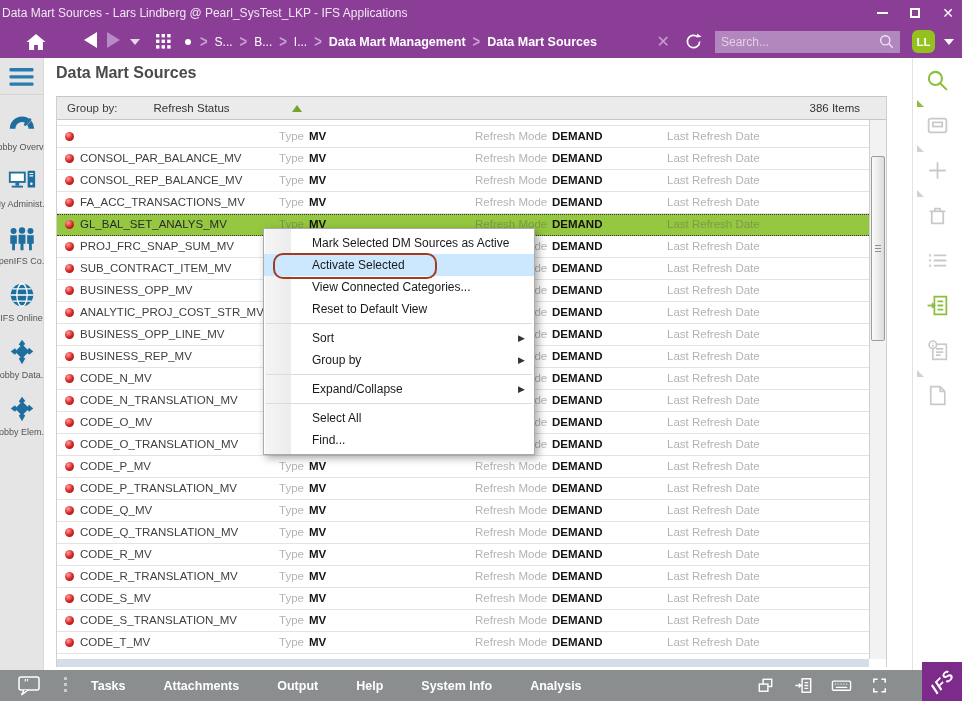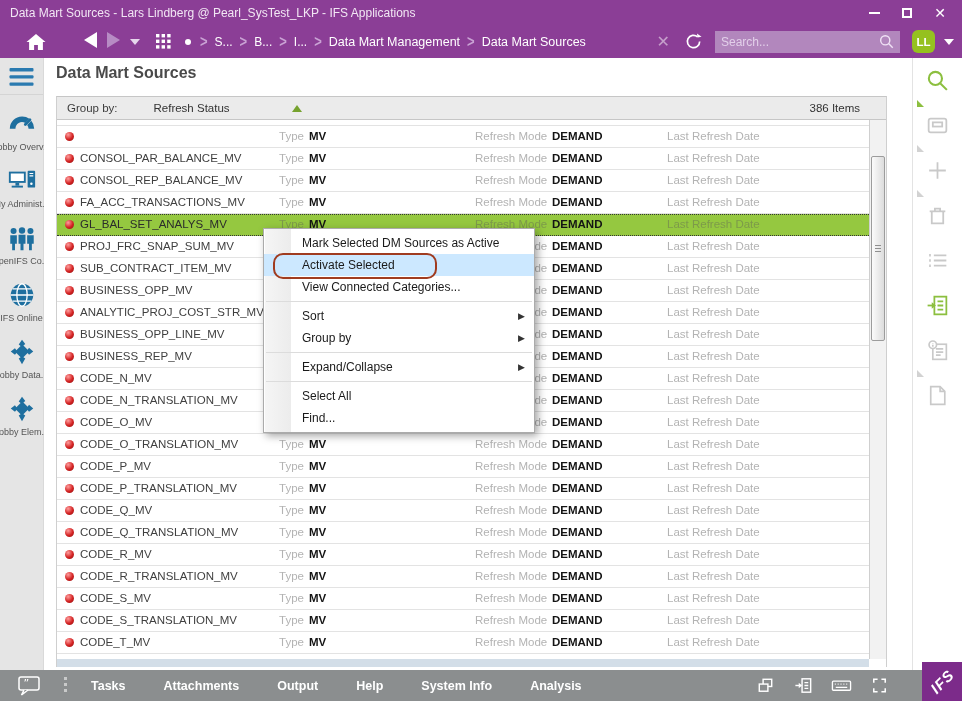--- a/index.html
+++ b/index.html
@@ -1,39 +1,39 @@
 <!DOCTYPE html>
 <html><head>
 <meta charset="utf-8">
 <style>
 *{margin:0;padding:0;box-sizing:border-box}
 html,body{width:962px;height:701px}
 body{font-family:"Liberation Sans",sans-serif;position:relative;background:#fff;overflow:hidden}
 
 
-.titlebar{height:25px;background:#8b3e96;color:#f2e7f4;font-size:12px;display:flex;align-items:center;padding:0 10px}
+.titlebar{height:25px;background:#8b3e96;color:#f2e7f4;font-size:12px;display:flex;align-items:center;padding:0 2px}
 .win-controls{margin-left:auto;display:flex;gap:22px;align-items:center;margin-right:6px}
 .win-min{width:11px;height:2px;background:#fff;display:inline-block}
 .win-max{width:10px;height:10px;border:2px solid #fff;display:inline-block}
 .win-close{color:#fff;font-size:14px;line-height:1}
 
 
 .navbar{height:33px;background:#8b3e96;display:flex;align-items:center}
 .nav-home{margin-left:26px;display:flex}
 .nav-back{margin-left:38px}
 .nav-fwd{margin-left:10px}
 .tri-l{width:0;height:0;border-top:8px solid transparent;border-bottom:8px solid transparent;border-right:13px solid #fff;display:inline-block}
 .tri-r{width:0;height:0;border-top:8px solid transparent;border-bottom:8px solid transparent;border-left:13px solid #b78cc4;display:inline-block}
 .caret-down{width:0;height:0;border-left:5px solid transparent;border-right:5px solid transparent;border-top:6px solid #e6d6ec;display:inline-block;margin-left:10px}
 .nav-grid{margin-left:16px;display:flex}
 .nav-dot{width:6px;height:6px;border-radius:50%;background:#fff;display:inline-block;margin-left:14px}
 .breadcrumb{display:flex;align-items:center;margin-left:2px;white-space:nowrap}
 .bc-sep{color:#c9a2d4;font-size:13px;font-weight:700;margin:0 7px;transform:scaleY(1.3)}
 .bc-item{color:#fff;font-size:12px}
-.bc-item.bold{font-weight:400;font-size:12.5px}
+.bc-item.bold{font-weight:700;font-size:12.5px}
 .nav-right{margin-left:auto;display:flex;align-items:center;margin-right:8px}
 .nav-x{color:rgba(255,255,255,.5);font-size:16px;margin-right:14px}
 .nav-refresh{display:flex;margin-right:12px}
 .nav-search{width:185px;height:22px;background:#b287bd;display:flex;align-items:center;padding:0 6px;margin-right:12px}
 .nav-search input{flex:1;background:transparent;border:none;outline:none;color:#f5ecf8;font-size:12px;min-width:0;font-family:"Liberation Sans",sans-serif}
 .nav-search input::placeholder{color:#e2cfe9}
 .user-badge{width:23px;height:23px;background:#95c11f;color:#fff;font-weight:700;font-size:11.5px;display:flex;align-items:center;justify-content:center;border-radius:6px}
 .user-caret{width:0;height:0;border-left:5px solid transparent;border-right:5px solid transparent;border-top:6px solid #fff;display:inline-block;margin-left:9px}
 
 
@@ -73,21 +73,21 @@
 .vscroll{position:absolute;top:0;right:0;width:17px;bottom:8px;background:#f2f2f2;border-left:1px solid #cfcfcf}
 .vs-arrow{height:23px;border-bottom:1px solid #cfcfcf;background:#ededed;display:flex;align-items:center;justify-content:center}
 .vs-arrow i{width:0;height:0;border-left:4px solid transparent;border-right:4px solid transparent;border-bottom:6px solid #555}
 .vs-thumb{position:absolute;left:1px;right:1px;top:59px;height:185px;background:linear-gradient(90deg,#fbfbfb,#dcdcdc);border:1px solid #9c9c9c;border-radius:2px}
 .vs-thumb::after{content:'';position:absolute;left:3px;right:3px;top:50%;height:8px;margin-top:-4px;background:repeating-linear-gradient(180deg,#8f8f8f 0 1px,transparent 1px 3px)}
 .hscroll{position:absolute;left:0;right:17px;bottom:0;height:8px;background:#d3dee8}
 
 
 .context-menu{position:absolute;left:219px;top:170px;width:272px;background:#fff;border:1px solid #ababab;box-shadow:3px 3px 8px rgba(0,0,0,.35);z-index:10;padding:3px 0}
 .context-menu::before{content:'';position:absolute;left:1px;top:0;bottom:0;width:26px;background:linear-gradient(90deg,#f5f5f5,#ececec)}
-.menu-item{position:relative;z-index:1;height:22px;padding-left:38px;font-size:12px;color:#1a1a1a;display:flex;align-items:center}
+.menu-item{position:relative;z-index:1;height:22px;padding-left:48px;font-size:12px;color:#1a1a1a;display:flex;align-items:center}
 .menu-label{flex:1}
 .menu-item.highlighted{background:#cce8ff}
 .menu-item.annotated::after{content:'';position:absolute;left:9px;top:-1px;width:160px;height:22px;border:2px solid #a03c20;border-radius:10px}
 .submenu-arrow{margin-right:9px;font-size:9px;color:#333}
 .menu-sep{height:1px;background:#dcdcdc;margin:3px 2px;position:relative;z-index:1}
 
 
 .right-rail{width:50px;border-left:1px solid #e3e3e3;background:#fff;padding-top:10px}
 .rr-item{height:45px;display:flex;justify-content:center;position:relative;color:#c9c9c9}
 .rr-item.active{color:#8cbf3f}
@@ -503,20 +503,23 @@
     <div class="context-menu">
         <div class="menu-item">
           <span class="menu-label">Mark Selected DM Sources as Active</span>
         </div>
         <div class="menu-item highlighted annotated">
           <span class="menu-label">Activate Selected</span>
         </div>
         <div class="menu-item">
           <span class="menu-label">View Connected Categories...</span>
         </div>
+        <div class="menu-item">
+          <span class="menu-label">Reset to Default View</span>
+        </div>
         <div class="menu-sep"></div>
         <div class="menu-item">
           <span class="menu-label">Sort</span>
           <span class="submenu-arrow">▶</span>
         </div>
         <div class="menu-item">
           <span class="menu-label">Group by</span>
           <span class="submenu-arrow">▶</span>
         </div>
         <div class="menu-sep"></div>

